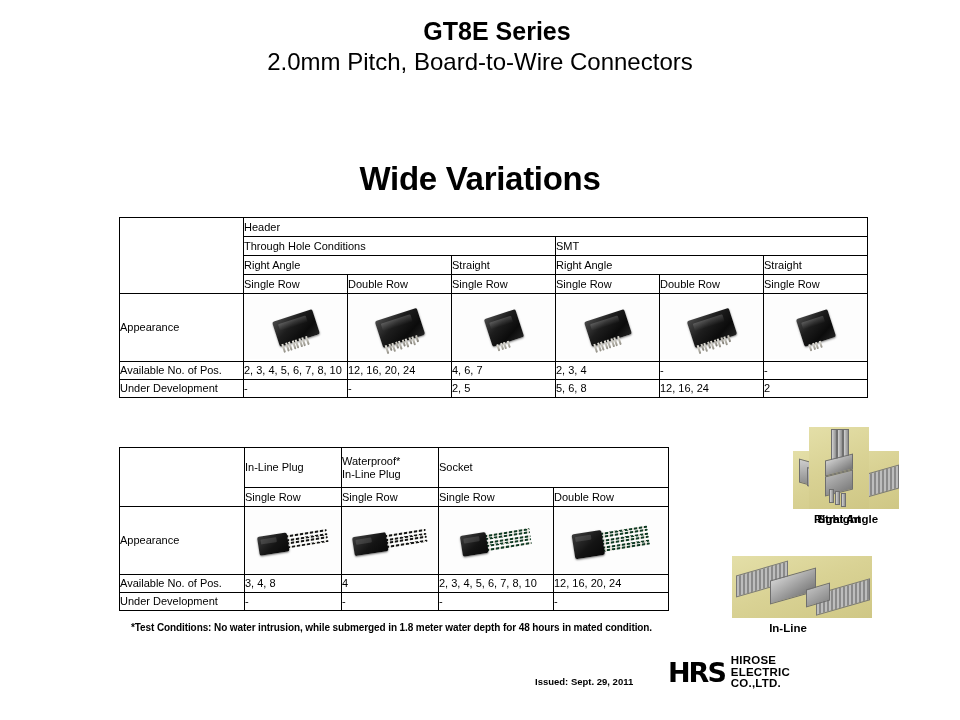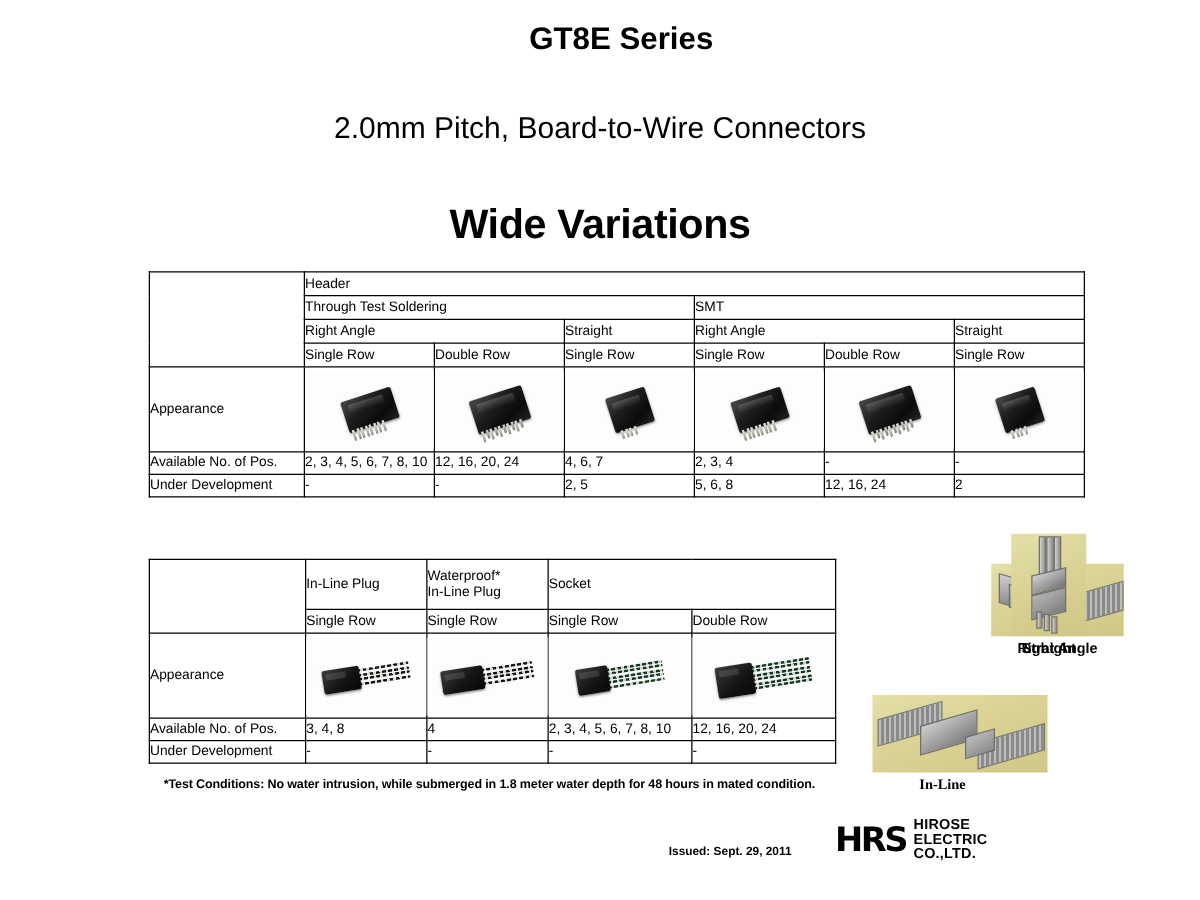--- a/index.html
+++ b/index.html
@@ -6,21 +6,21 @@
   body{
     width:960px;height:720px;overflow:hidden;background:#ffffff;
     font-family:"Liberation Sans", sans-serif;color:#000;
     -webkit-font-smoothing:antialiased;
   }
   .slide{position:relative;width:960px;height:720px;}
 
   
   .title-block{position:absolute;top:16px;left:0;width:960px;text-align:center;}
   .title-main{font-size:25px;font-weight:bold;line-height:30px;letter-spacing:0px;padding-left:34px;}
-  .title-sub{font-size:24px;font-weight:normal;line-height:32px;margin-top:41px;}
+  .title-sub{font-size:24px;font-weight:normal;line-height:32px;}
   .section-head{
     position:absolute;top:160px;left:0;width:960px;text-align:center;
     font-size:33px;font-weight:bold;letter-spacing:-0.3px;
   }
 
   
   table.spec{border-collapse:collapse;table-layout:fixed;background:#fff;}
   table.spec td{
     border:1.4px solid #000;font-size:11px;text-align:left;
     vertical-align:middle;padding:0;line-height:13px;
@@ -86,21 +86,21 @@
     background:linear-gradient(160deg,#e4dfa8 0%,#d9d294 48%,#cfc785 100%);
     position:relative;overflow:hidden;
   }
   .illus .cap{
     text-align:center;font-size:11.5px;font-weight:bold;margin-top:4px;color:#000;
   }
   #illus-right-angle{left:793px;top:451px;width:106px;}
   #illus-right-angle .plate{width:106px;height:58px;}
   #illus-straight{left:809px;top:427px;width:60px;}
   #illus-straight .plate{width:60px;height:82px;}
-  #illus-inline{left:698px;top:556px;width:112px;font-family:Liberation Serif, serif;}
+  #illus-inline{left:732px;top:556px;width:112px;}
   #illus-inline .plate{width:140px;height:62px;}
 
   
   .blk3d{
     position:absolute;
     background:linear-gradient(160deg,#cfcfcf,#9e9e9e 55%,#767676);
     border:0.6px solid #6e6e6e;
   }
   .ribbon{
     position:absolute;
@@ -144,21 +144,21 @@
           <col style="width:104px">
           <col style="width:104px">
           <col style="width:104px">
       </colgroup>
       <tbody>
         <tr class="hdr">
           <td class="blank" rowspan="4"></td>
           <td colspan="6">Header</td>
         </tr>
         <tr class="hdr">
-          <td colspan="3">Through Test Soldering</td>
+          <td colspan="3">Through Hole Conditions</td>
           <td colspan="3">SMT</td>
         </tr>
         <tr class="hdr">
           <td colspan="2">Right Angle</td>
           <td>Straight</td>
           <td colspan="2">Right Angle</td>
           <td>Straight</td>
         </tr>
         <tr class="hdr">
           <td>Single Row</td>

